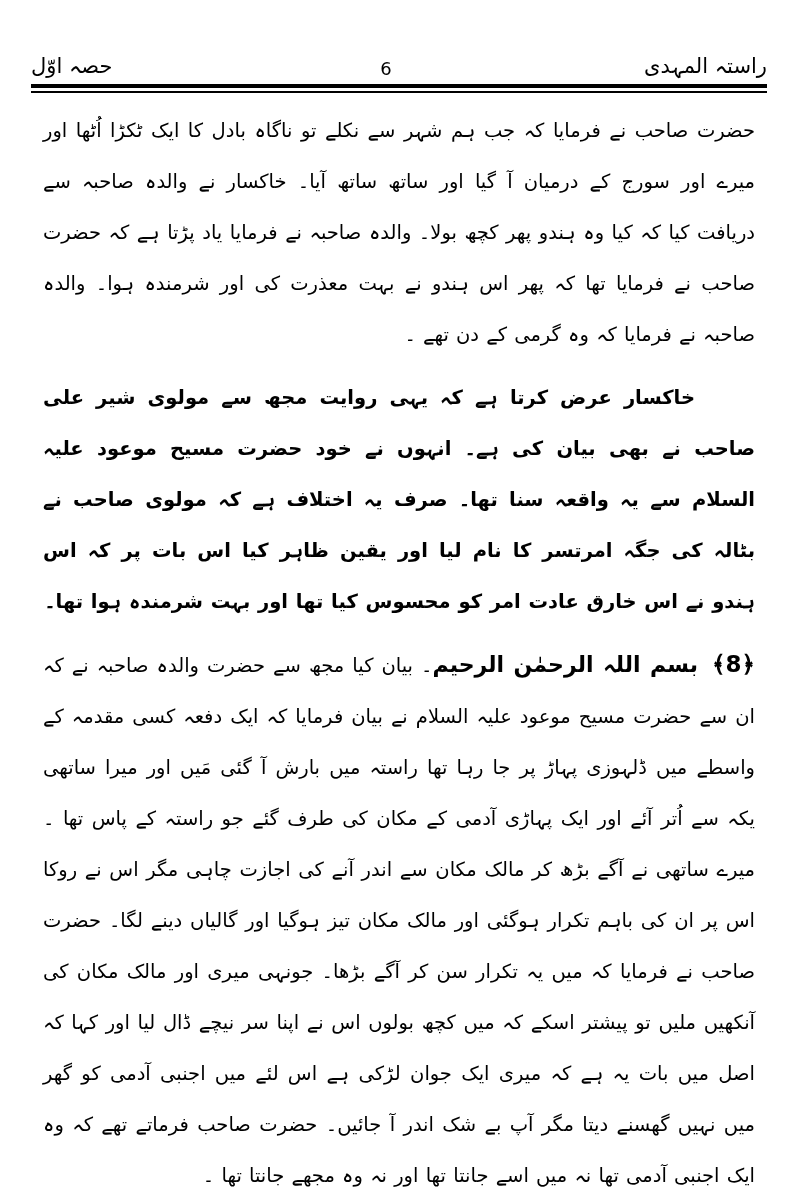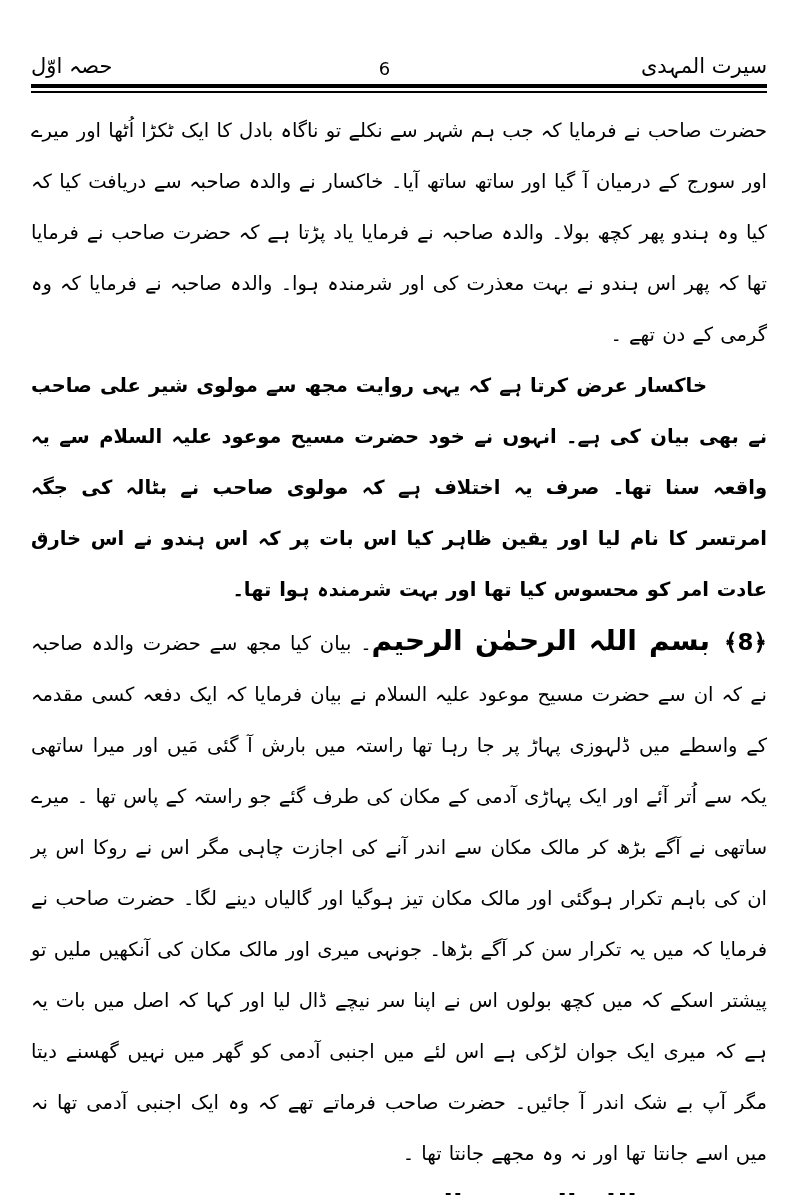--- a/index.html
+++ b/index.html
@@ -36,40 +36,40 @@
   
   .body-text {
     direction: rtl;
     margin-top: 12px;
     font-size: 19.5px;
     line-height: 51px;
     text-align: justify;
     text-justify: inter-word;
     word-spacing: 1px;
   }
-  .para { margin: 0; padding: 0; }
+  .para { margin: 12px; padding: 0; }
   .para.first-indent { text-indent: 60px; font-weight: bold; }
   .sec-marker {
     font-weight: bold;
     font-size: 23px;
     margin-left: 14px;   
     white-space: nowrap;
   }
   .bismillah {
     font-weight: bold;
-    font-size: 28px;
+    font-size: 22px;
   }
 </style>
 </head>
 <body>
 
 <div class="page">
 
   <header class="page-header">
-    <span>سیرت المہدی</span>
+    <span>راستہ المہدی</span>
     <span class="num">6</span>
     <span>حصہ اوّل</span>
   </header>
 
   <div class="header-rule">
     <div class="thick"></div>
     <div class="thin"></div>
   </div>
 
   <main class="body-text">

